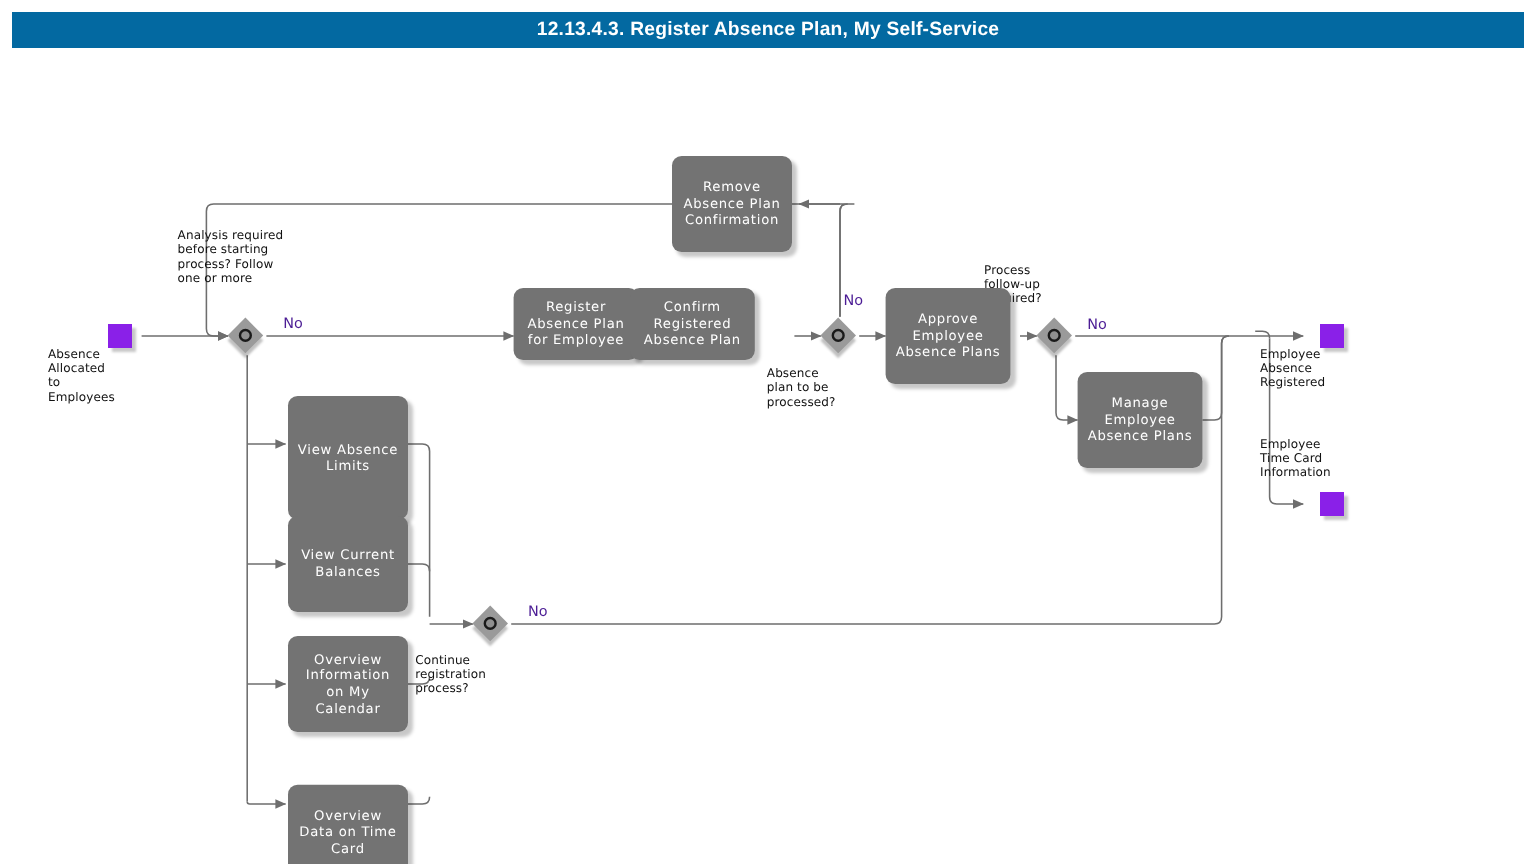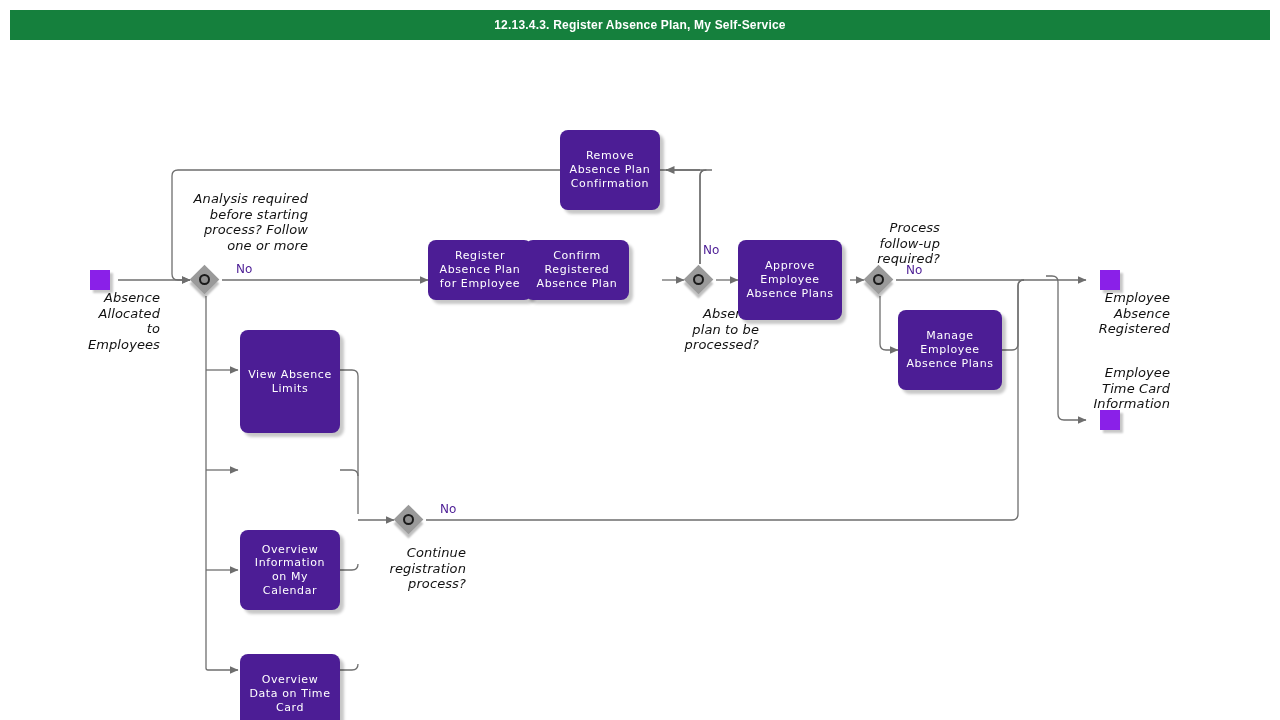--- a/index.html
+++ b/index.html
@@ -17,41 +17,41 @@
     height: 720px;
     background: #ffffff;
   }
   
   #title-bar {
     position: absolute;
     left: 10px;
     top: 10px;
     width: 1260px;
     height: 30px;
-    background: #15803d;
+    background: #0369a1;
     color: #ffffff;
-    font-size: 12px;
+    font-size: 16px;
     font-weight: bold;
     font-family: "Liberation Sans", sans-serif;
     display: flex;
     align-items: center;
     justify-content: center;
     letter-spacing: 0.2px;
   }
   
   #wires {
     position: absolute;
     left: 0; top: 0;
     width: 1280px; height: 720px;
     pointer-events: none;
   }
   
   .task {
     position: absolute;
-    background: #4c1d95;
+    background: #737373;
     border-radius: 8px;
     box-shadow: 4px 4px 3px rgba(0,0,0,0.22);
     color: #ffffff;
     display: flex;
     align-items: center;
     justify-content: center;
     text-align: center;
     font-family: "DejaVu Sans", sans-serif;
     font-size: 11px;
     line-height: 1.25;
@@ -87,27 +87,26 @@
     position: absolute;
     width: 20px;
     height: 20px;
     background: #8A20E8;
     box-shadow: 3px 3px 2px rgba(0,0,0,0.22);
   }
   
   .label {
     position: absolute;
     font-family: "DejaVu Sans", sans-serif;
-    font-size: 13px;
+    font-size: 10px;
     color: #111111;
     line-height: 1.2;
-    text-align: right;
+    text-align: left;
     white-space: pre-line;
     letter-spacing: 0.1px;
-    font-style: italic;
   }
   .flowlabel {
     position: absolute;
     font-family: "DejaVu Sans", sans-serif;
     font-size: 12px;
     color: #4c1d95;
     white-space: nowrap;
   }
 </style>
 </head>
@@ -238,20 +237,22 @@
 Employee
 Absence Plans</div>
 
   <div class="task" style="left:898px; top:310px; width:104px; height:80px;">Manage
 Employee
 Absence Plans</div>
 
   <div class="task" style="left:240px; top:330px; width:100px; height:103px;">View Absence
 Limits</div>
 
+  <div class="task" style="left:240px; top:430px; width:100px; height:80px;">View Current
+Balances</div>
 
   <div class="task" style="left:240px; top:530px; width:100px; height:80px;">Overview
 Information on
 My Calendar</div>
 
   <div class="task" style="left:240px; top:630px; width:100px; height:80px;margin-top:24px;">Overview Data
 on Time Card</div>
 
 </div>
 

